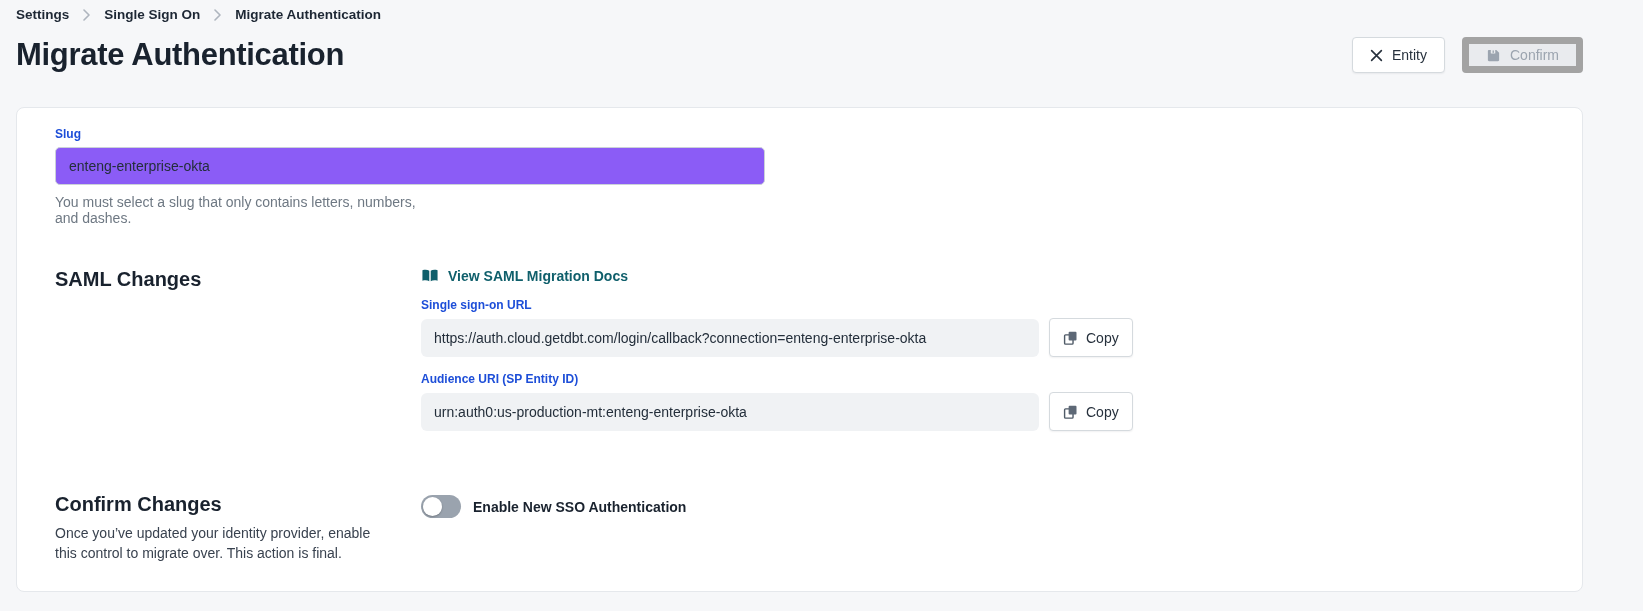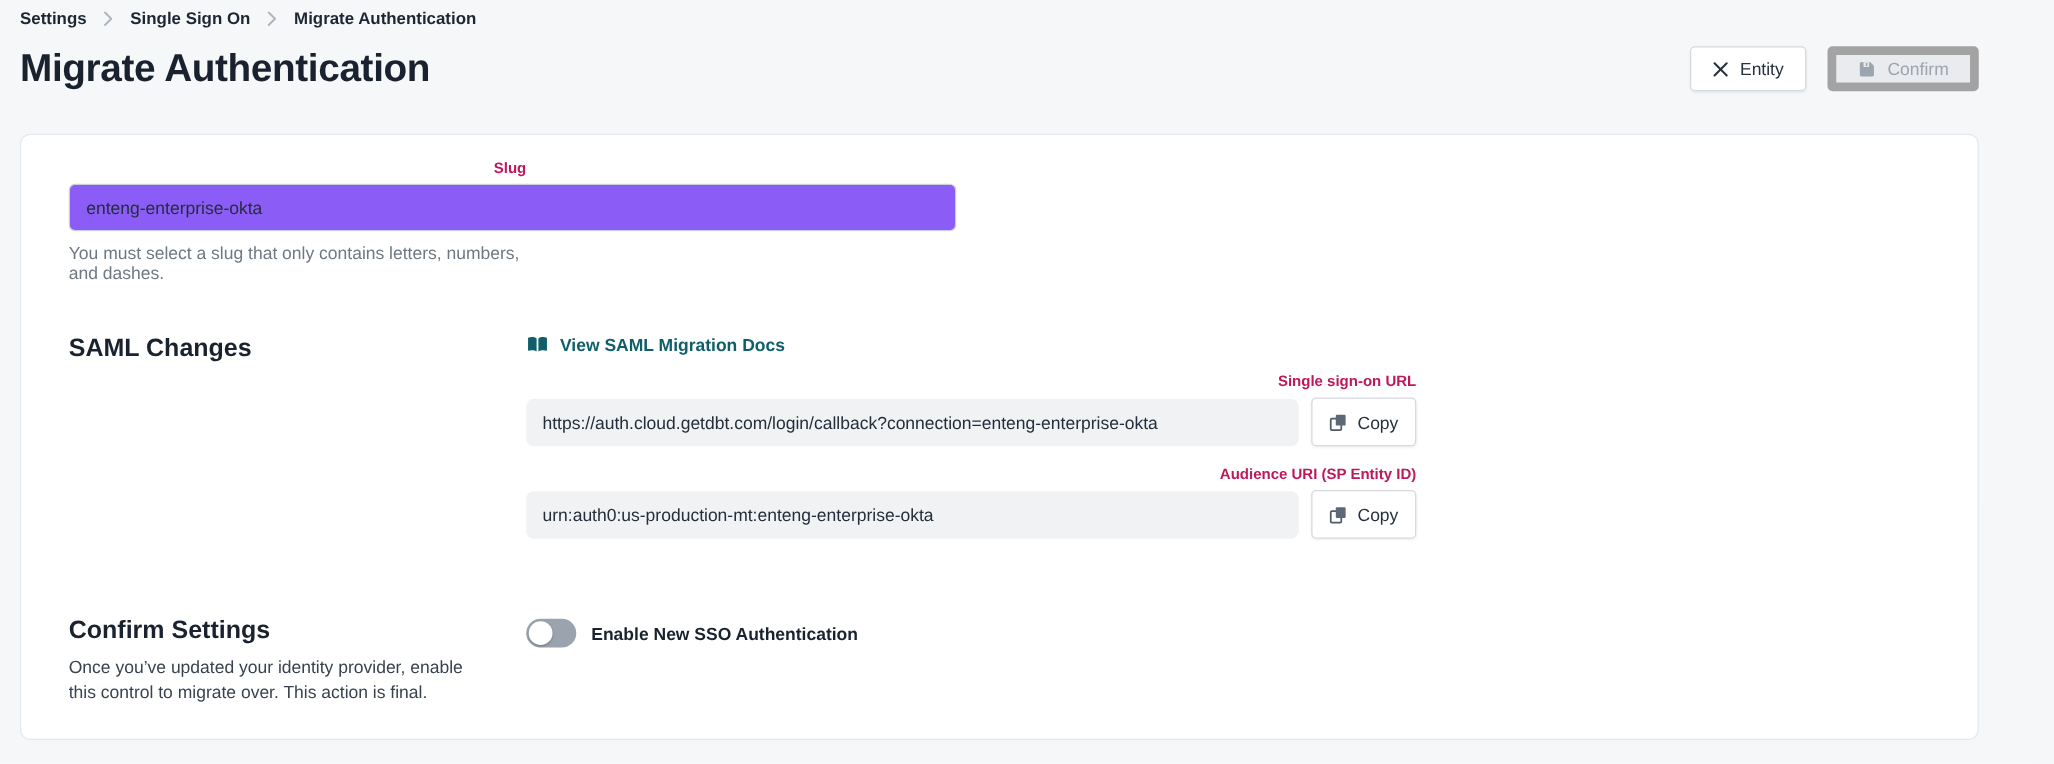--- a/index.html
+++ b/index.html
@@ -28,21 +28,21 @@
     background: #ffffff; border: 1px solid #e5e8ec; border-radius: 8px;
     padding: 9px 0 27px 0;
   }
   .row { display: grid; grid-template-columns: 366px 712px; padding-left: 38px; }
   .row-saml { margin-top: 42px; }
   .row-confirm { margin-top: 62px; }
   h2 { margin: 0; font-size: 20px; font-weight: 700; color: #19222e; }
   .section-desc { margin: 8px 0 0; font-size: 14px; line-height: 1.42; color: #39424f; max-width: 332px; }
 
   .rightcol-slug { padding-top: 10px; }
-  .field-label { display: block; font-size: 12px; font-weight: 700; color: #be185d; margin-bottom: 6px; text-align: right; }
+  .field-label { display: block; font-size: 12px; font-weight: 700; color: #1d4ed8; margin-bottom: 6px; }
   .text-input {
     width: 710px; height: 38px; border: 1px solid #cbd1d8; border-radius: 5px;
     padding: 0 13px; font-size: 14px; font-family: inherit; color: #232e3a; background: #8b5cf6;
   }
   .helper { margin-top: 9px; font-size: 14px; color: #6e7883; }
 
   .docs-link { display: inline-flex; align-items: flex-start; gap: 9px; margin-bottom: 14px; cursor: pointer; }
   .docs-link span { font-size: 14px; font-weight: 700; color: #0f5f6b; }
 
   .field-row { display: flex; align-items: center; gap: 10px; margin-bottom: 15px; }
@@ -159,21 +159,21 @@
             </svg>
           </span>
           <span>Copy</span>
         </button>
       </div>
     </div>
   </section>
 
   <section class="row row-confirm">
     <div>
-      <h2>Confirm Settings</h2>
+      <h2>Confirm Changes</h2>
       <p class="section-desc">Once you’ve updated your identity provider, enable this control to migrate over. This action is final.</p>
     </div>
     <div>
       <div class="toggle-row">
         <div class="toggle" role="switch" aria-checked="false">
           <div class="knob"></div>
         </div>
         <span class="toggle-label">Enable New SSO Authentication</span>
       </div>
     </div>

